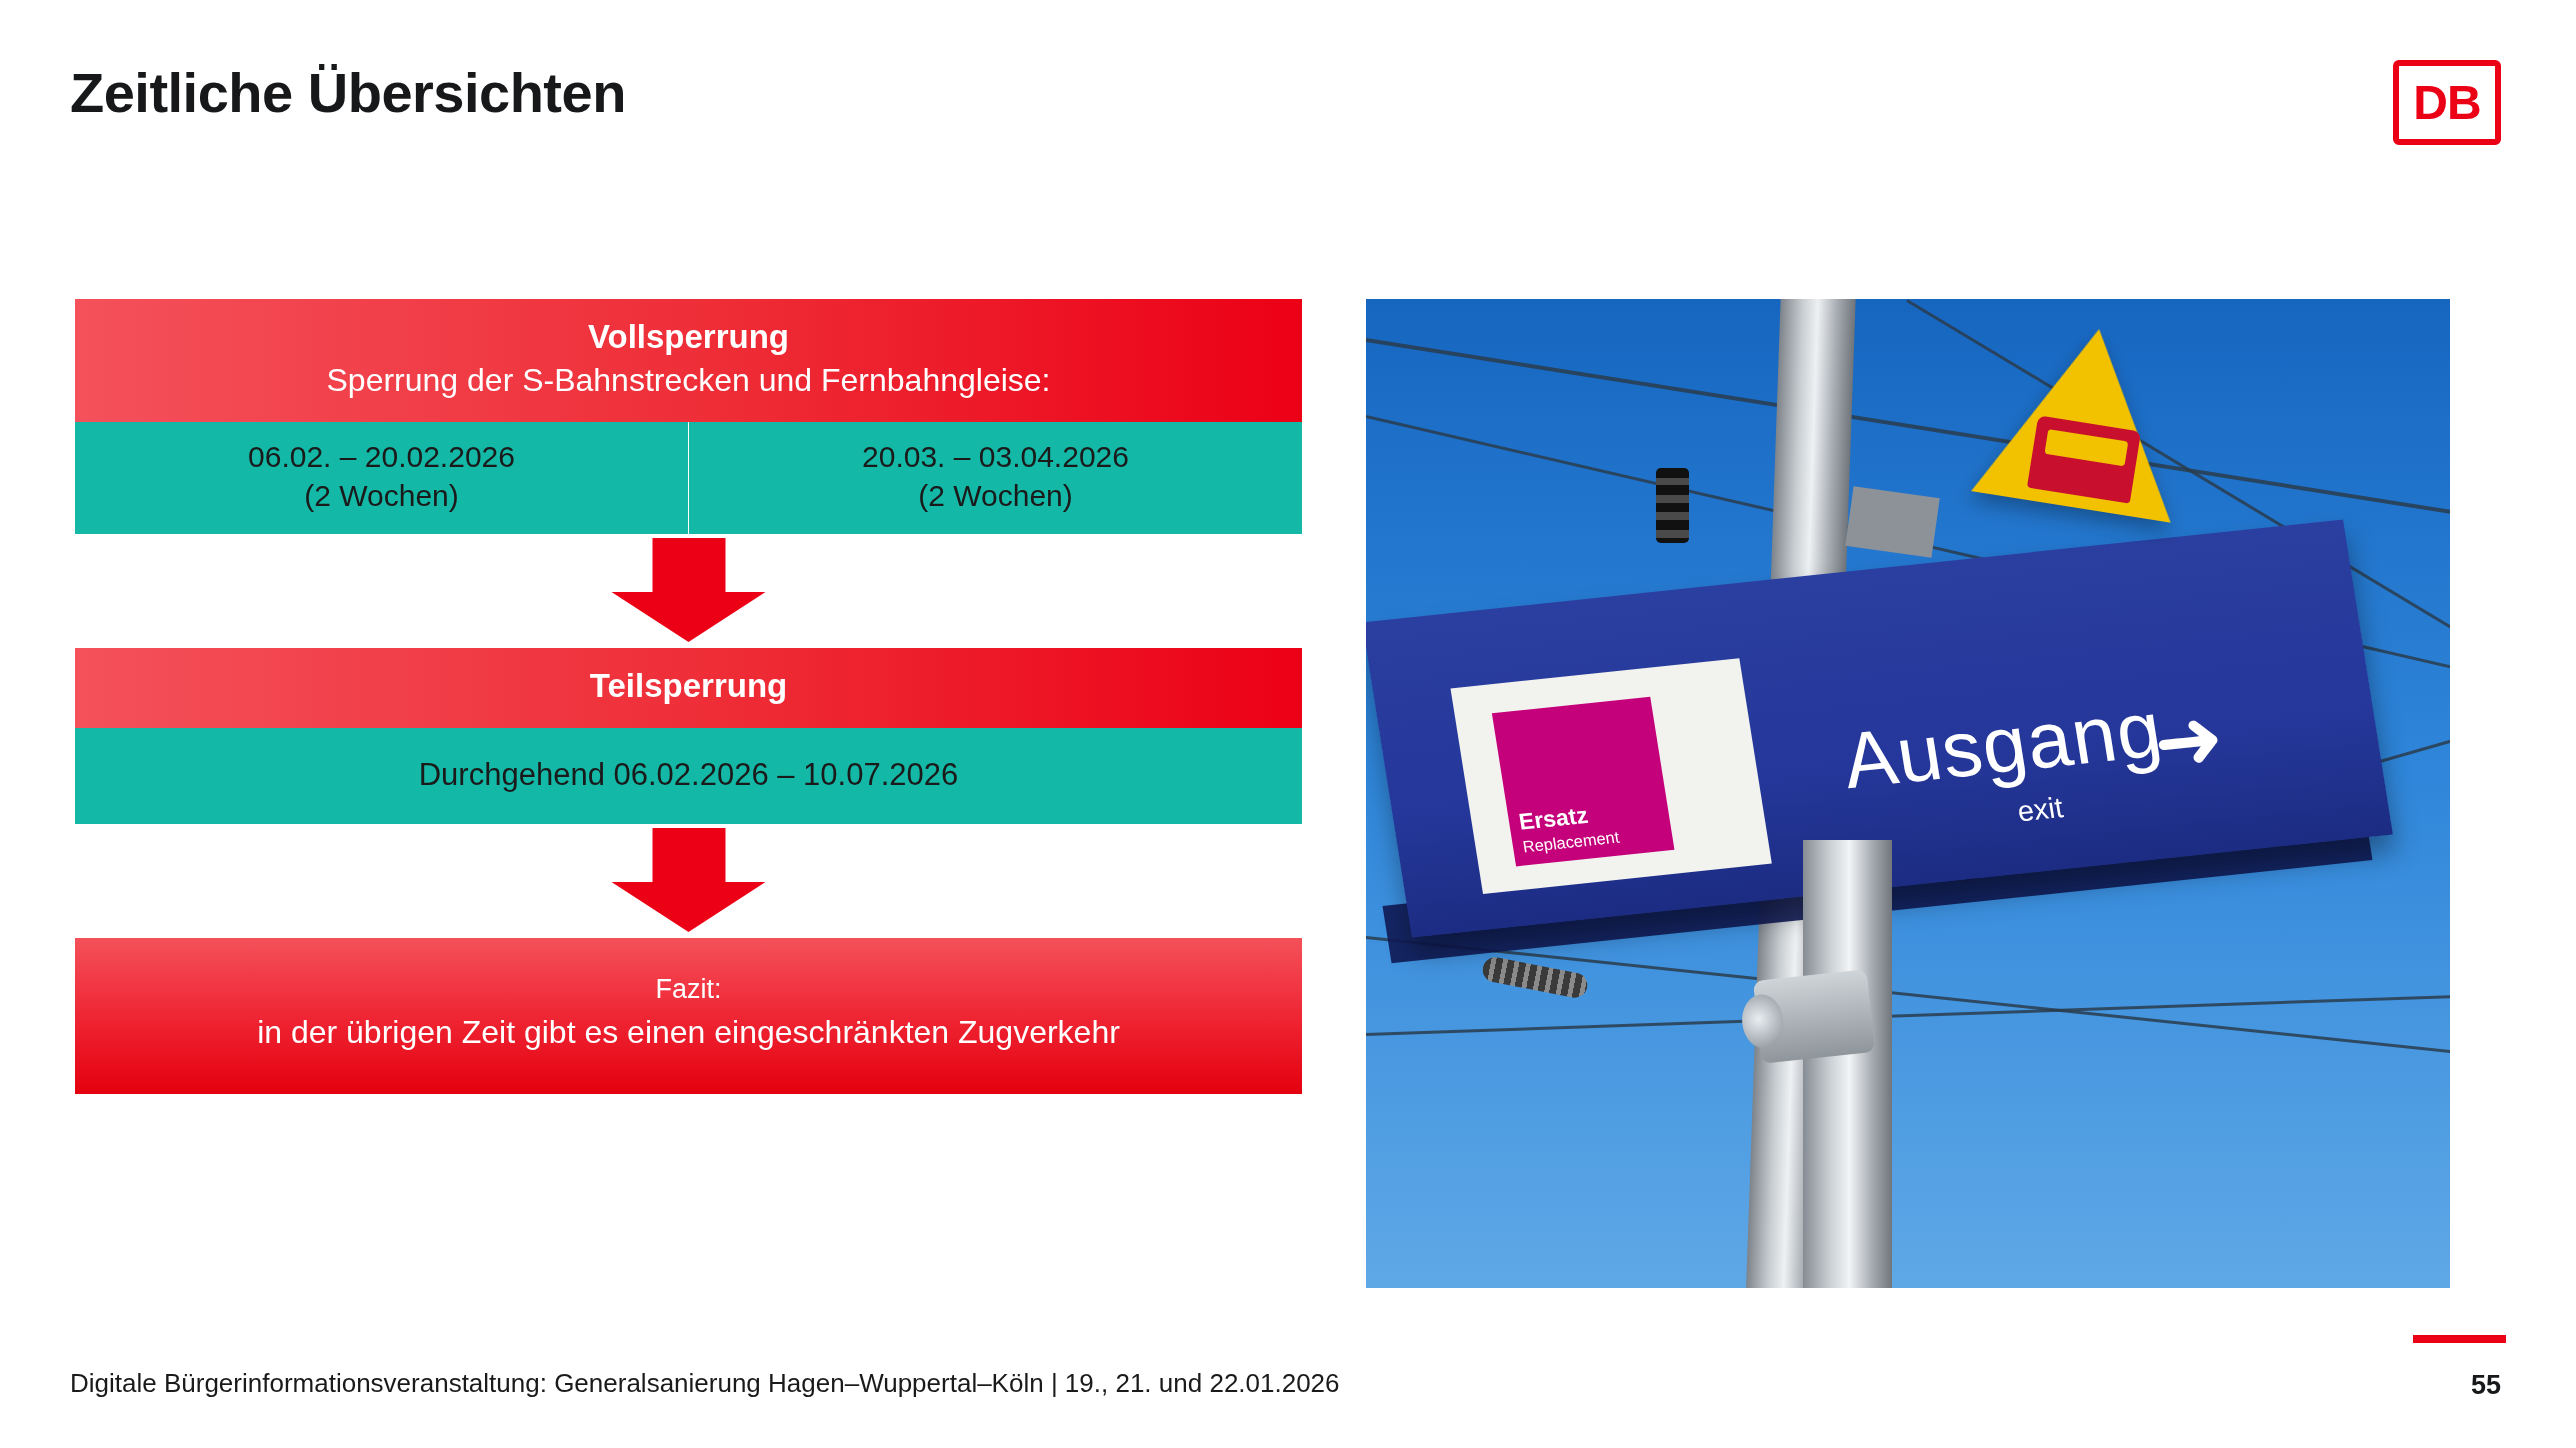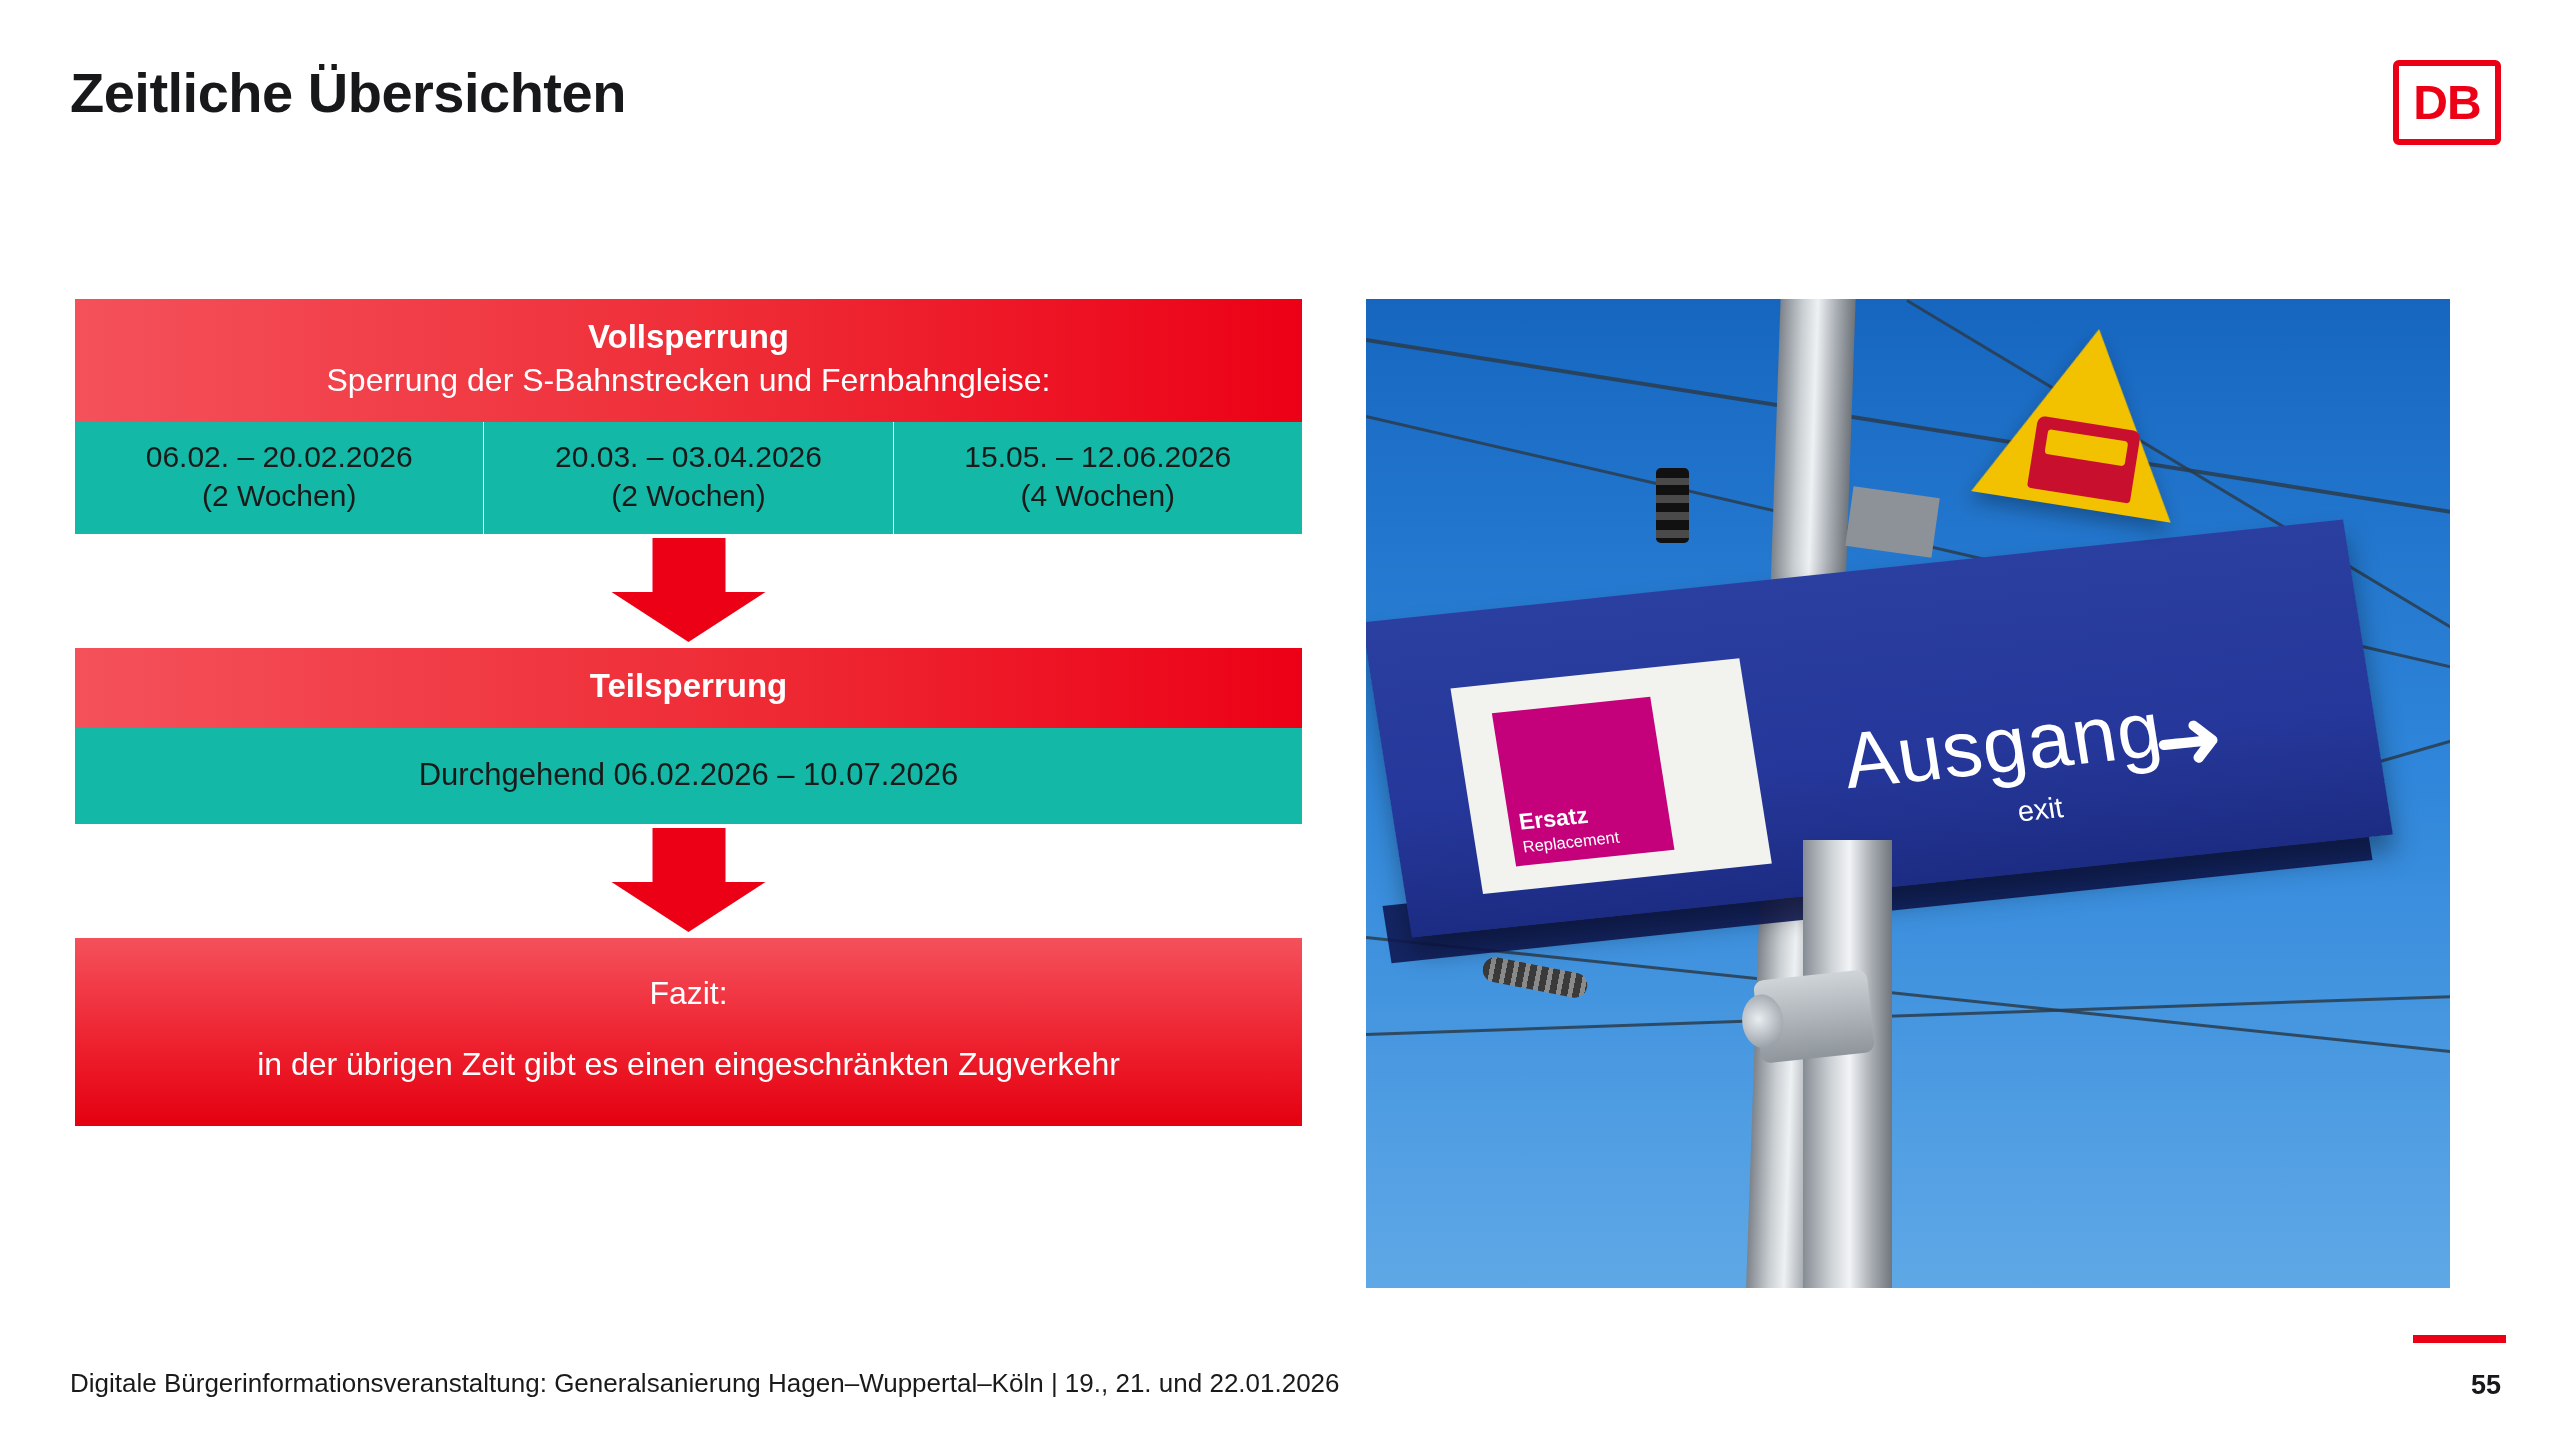--- a/index.html
+++ b/index.html
@@ -127,23 +127,22 @@
   }
 
   .band-conclusion {
     background: linear-gradient(180deg, #F4515B 0%, #EE2230 55%, #E4000F 100%);
     color: #ffffff;
     text-align: center;
     padding: 33px 19.3px 39px 19.3px;
     box-sizing: border-box;
   }
   .band-conclusion .c-label {
-    font-size: 32px;
+    font-size: 27px;
     line-height: 1.4;
-    margin-bottom: 25px;
   }
   .band-conclusion .c-line {
     font-size: 32px;
     line-height: 1.45;
   }
 
   
   .photo {
     position: absolute;
     left: 1366px;
@@ -390,22 +389,20 @@
   <div class="band-head">
     <div class="h-strong">Vollsperrung</div>
     <div class="h-sub">Sperrung der S-Bahnstrecken und Fernbahngleise:</div>
   </div>
 
   <div class="band-light">
     <div class="cell" style="white-space:pre-line">06.02. – 20.02.2026
 (2 Wochen)</div>
     <div class="cell" style="white-space:pre-line">20.03. – 03.04.2026
 (2 Wochen)</div>
-    <div class="cell" style="white-space:pre-line">15.05. – 12.06.2026
-(4 Wochen)</div>
   </div>
 
   <div class="arrow-wrap">
     <div class="arrow">
       <div class="stem"></div>
       <div class="head"></div>
     </div>
   </div>
 
   <div class="band-head">

